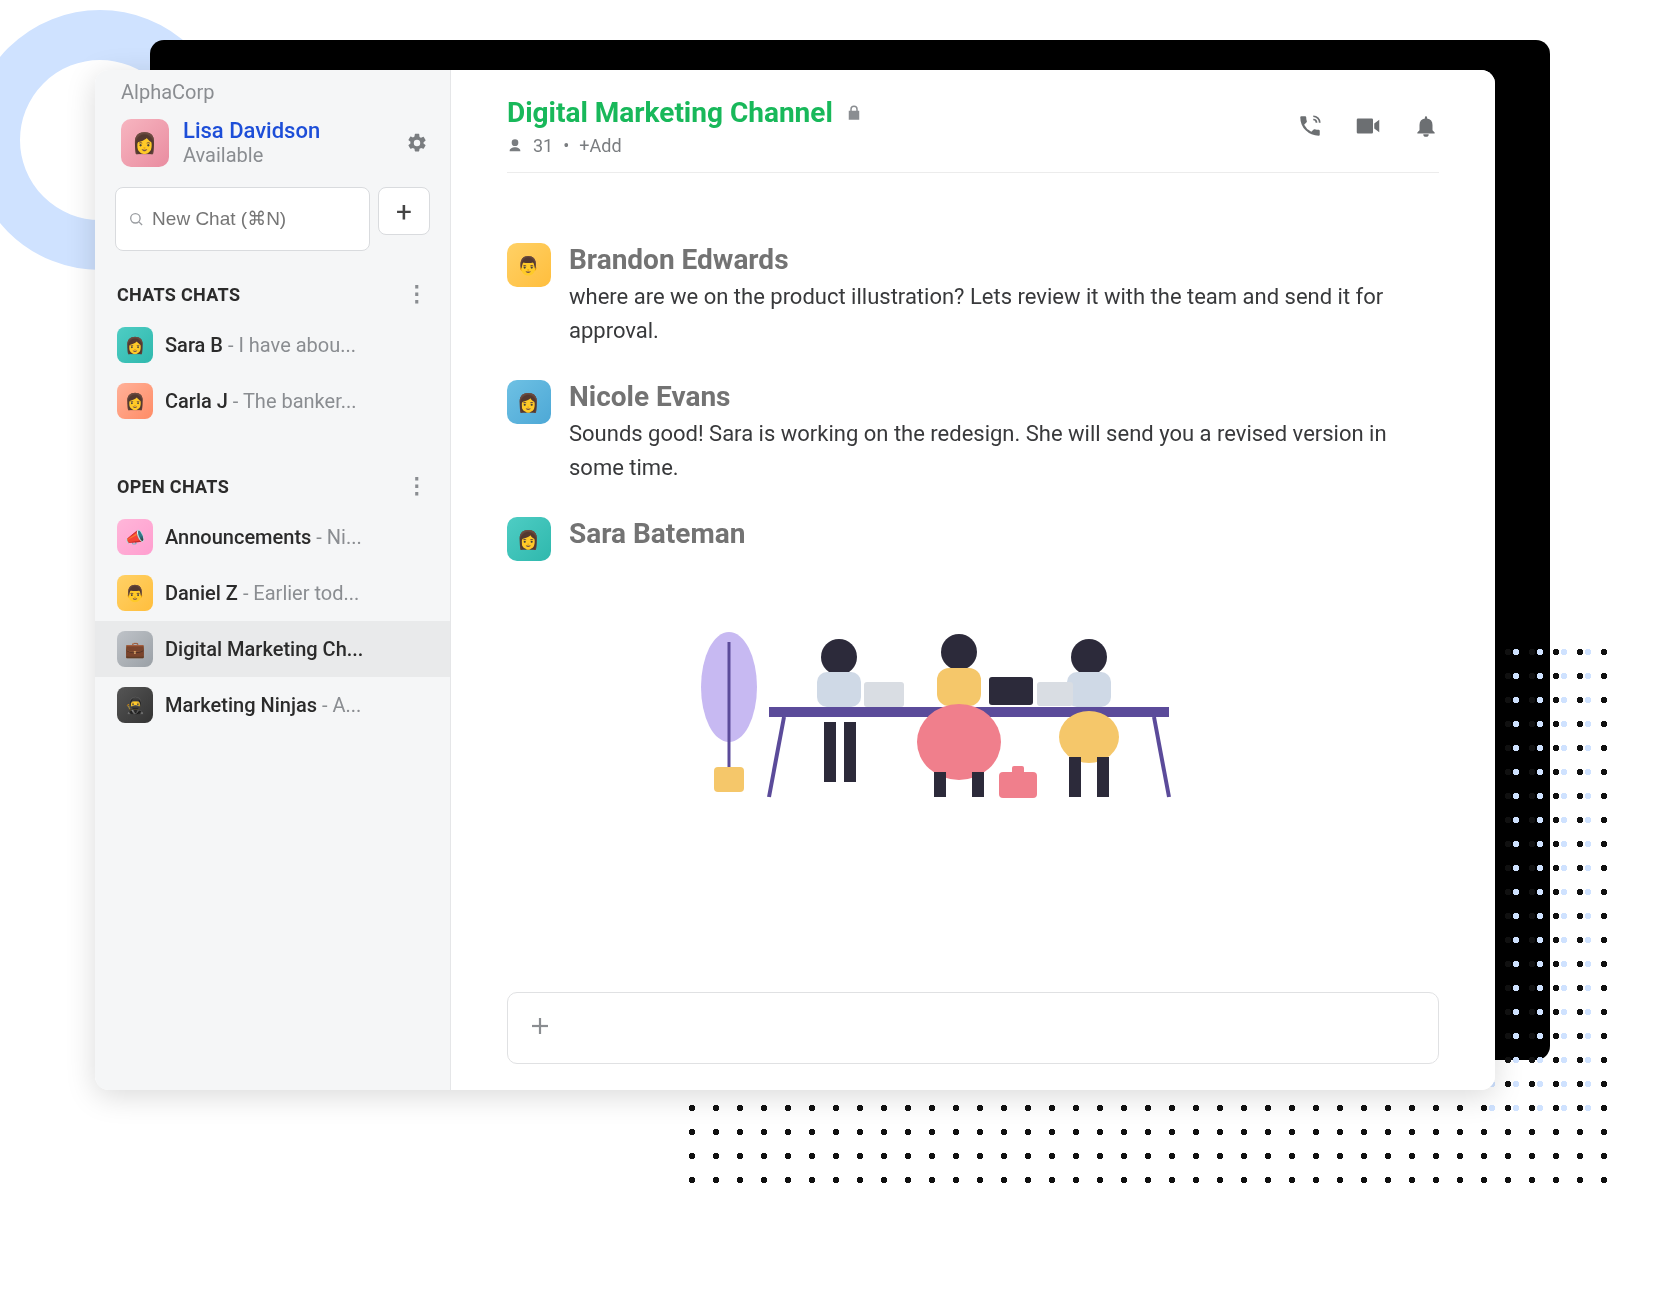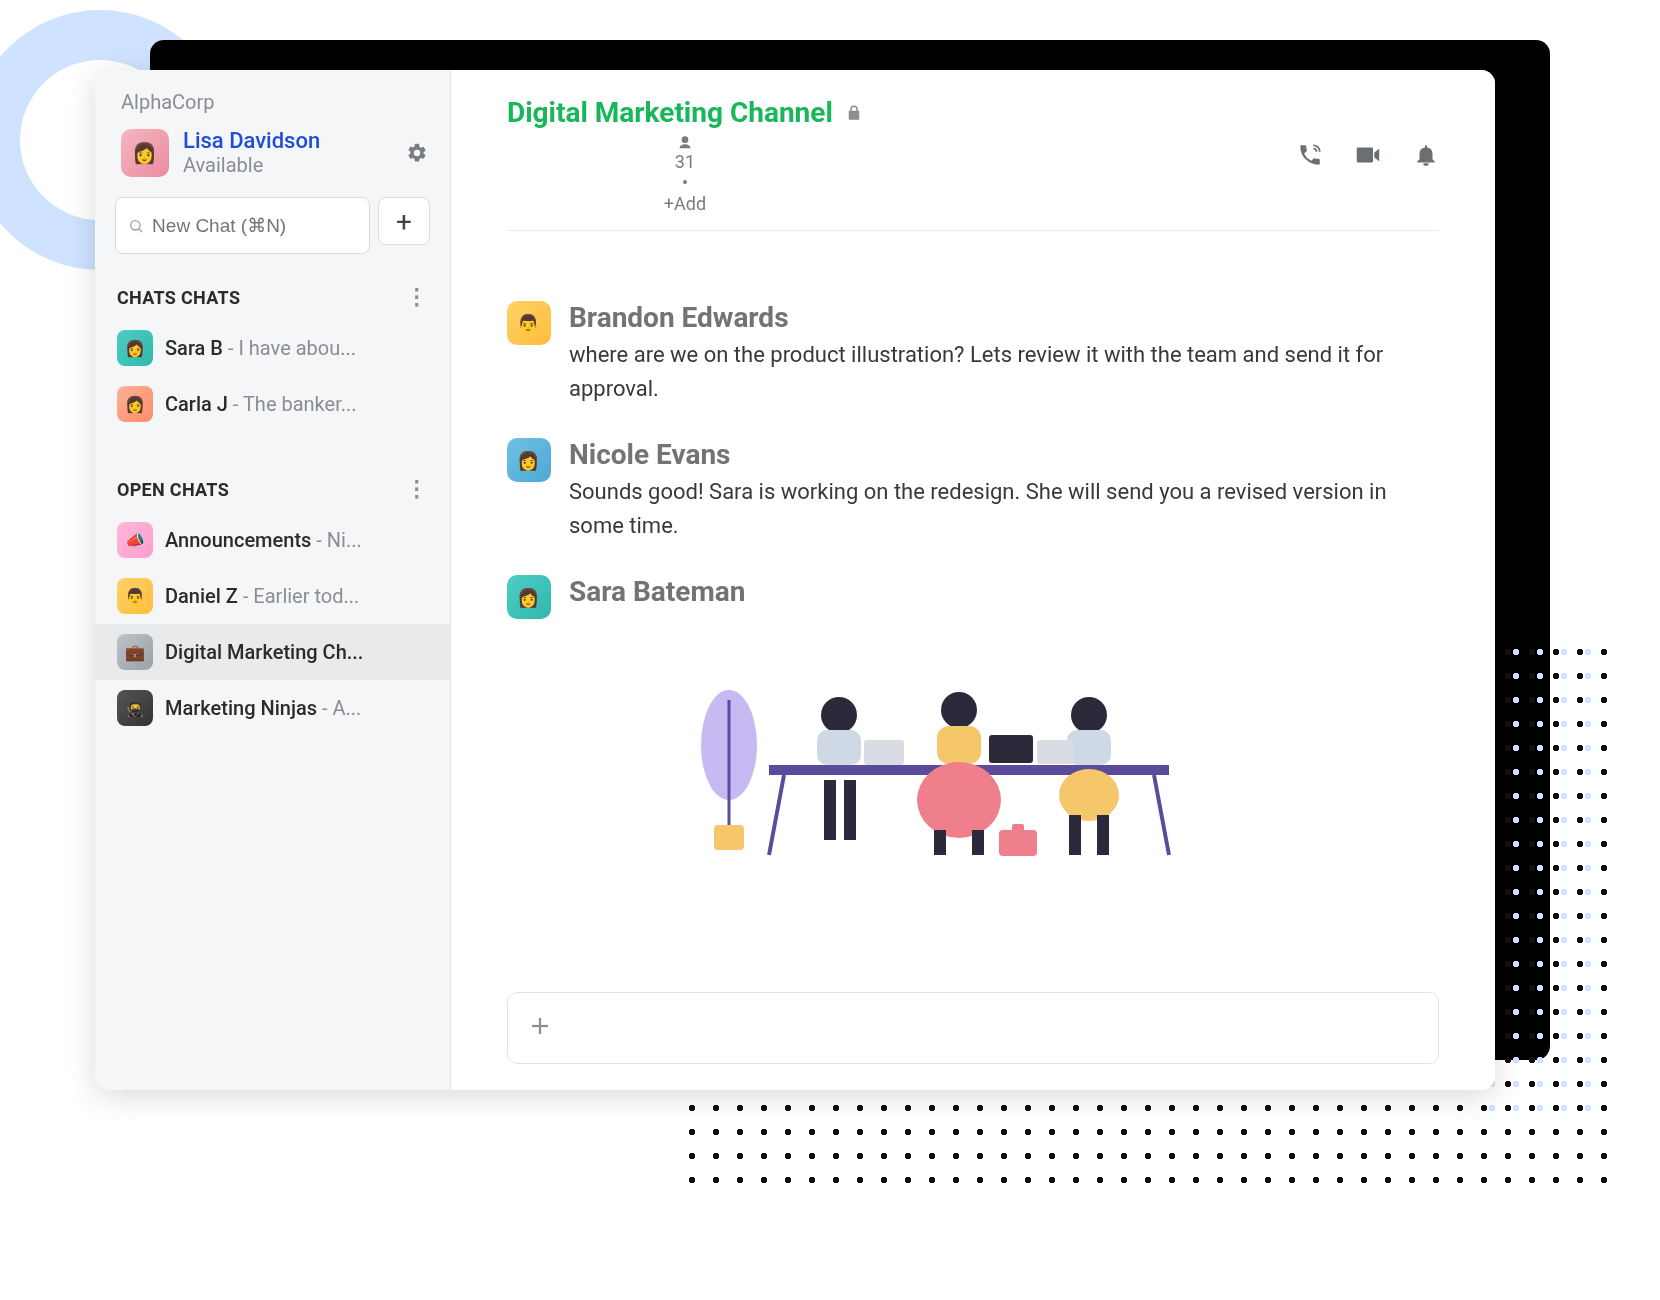--- a/index.html
+++ b/index.html
@@ -66,21 +66,21 @@
     overflow: hidden;
     z-index: 2;
   }
   
   .sidebar {
     width: 356px;
     background: #f5f6f7;
     border-right: 1px solid #e5e6e8;
     display: flex;
     flex-direction: column;
-    padding-top: 20px;
+    padding-top: 10px;
   }
   .workspace-name {
     color: #8a8d91;
     font-size: 20px;
     padding: 0 26px 8px 26px;
   }
   .profile-row {
     display: flex;
     align-items: center;
     padding: 6px 18px 12px 26px;
@@ -113,21 +113,21 @@
     padding: 8px 20px 14px 20px;
   }
   .search-box {
     flex:1;
     display:flex;
     align-items:center;
     background:#fff;
     border:1px solid #d9dbde;
     border-radius:8px;
     padding:0 12px;
-    height:57px;
+    height:64px;
     color:#9a9da1;
     gap:8px;
   }
   .search-box input {
     border:none;outline:none;font-size:19px;color:#333;background:transparent;width:100%;
   }
   .new-btn {
     width:52px;height:48px;
     background:#fff;border:1px solid #d9dbde;border-radius:8px;
     display:flex;align-items:center;justify-content:center;
@@ -156,21 +156,21 @@
     padding: 12px 22px;
     font-size:19px;color:#3a3a3a;text-decoration:underline;cursor:pointer;
   }
   
   .main { flex:1;display:flex;flex-direction:column;padding:26px 56px 26px 56px; background:#fff; }
   .channel-header { display:flex;align-items:center;justify-content:space-between; padding-bottom:16px;border-bottom:1px solid #ececec; }
   .channel-left { display:flex;flex-direction:column;gap:6px; }
   .channel-title-row { display:flex;align-items:center;gap:12px; }
   .channel-title { font-size:28px;font-weight:700;color:#18b85a; }
   .lock-icon { color:#8a8d91; }
-  .channel-meta { display:flex;align-items:center;color:#7a7d80;font-size:18px;flex-direction:column; }
+  .channel-meta { display:flex;align-items:center;gap:10px;color:#7a7d80;font-size:18px; }
   .channel-actions { display:flex;gap:30px;align-items:center;color:#6c6f72; }
   .icon-btn { cursor:pointer; display:flex; }
   .messages { flex:1;padding-top:70px;display:flex;flex-direction:column;gap:32px; }
   .msg { display:flex;gap:18px; }
   .msg-avatar {
     width:44px;height:44px;border-radius:10px;flex-shrink:0;
     display:flex;align-items:center;justify-content:center;color:#fff;font-size:18px;
   }
   .msg-body { flex:1; }
   .msg-name { font-size:28px;font-weight:700;color:#737373;margin-bottom:4px; }

